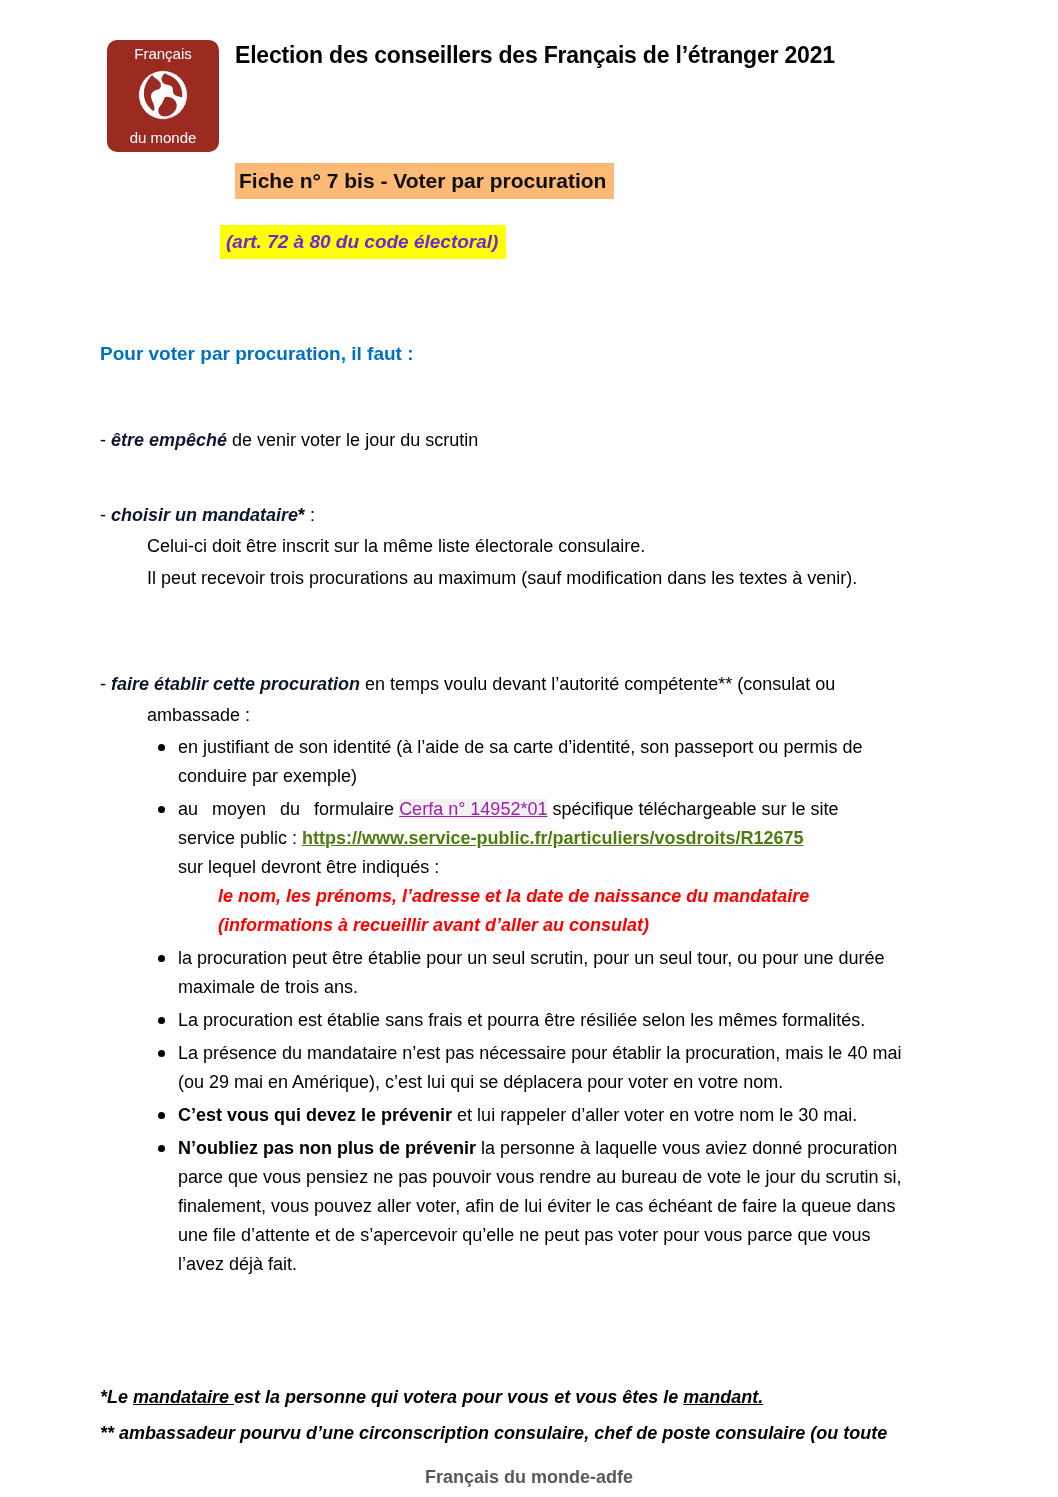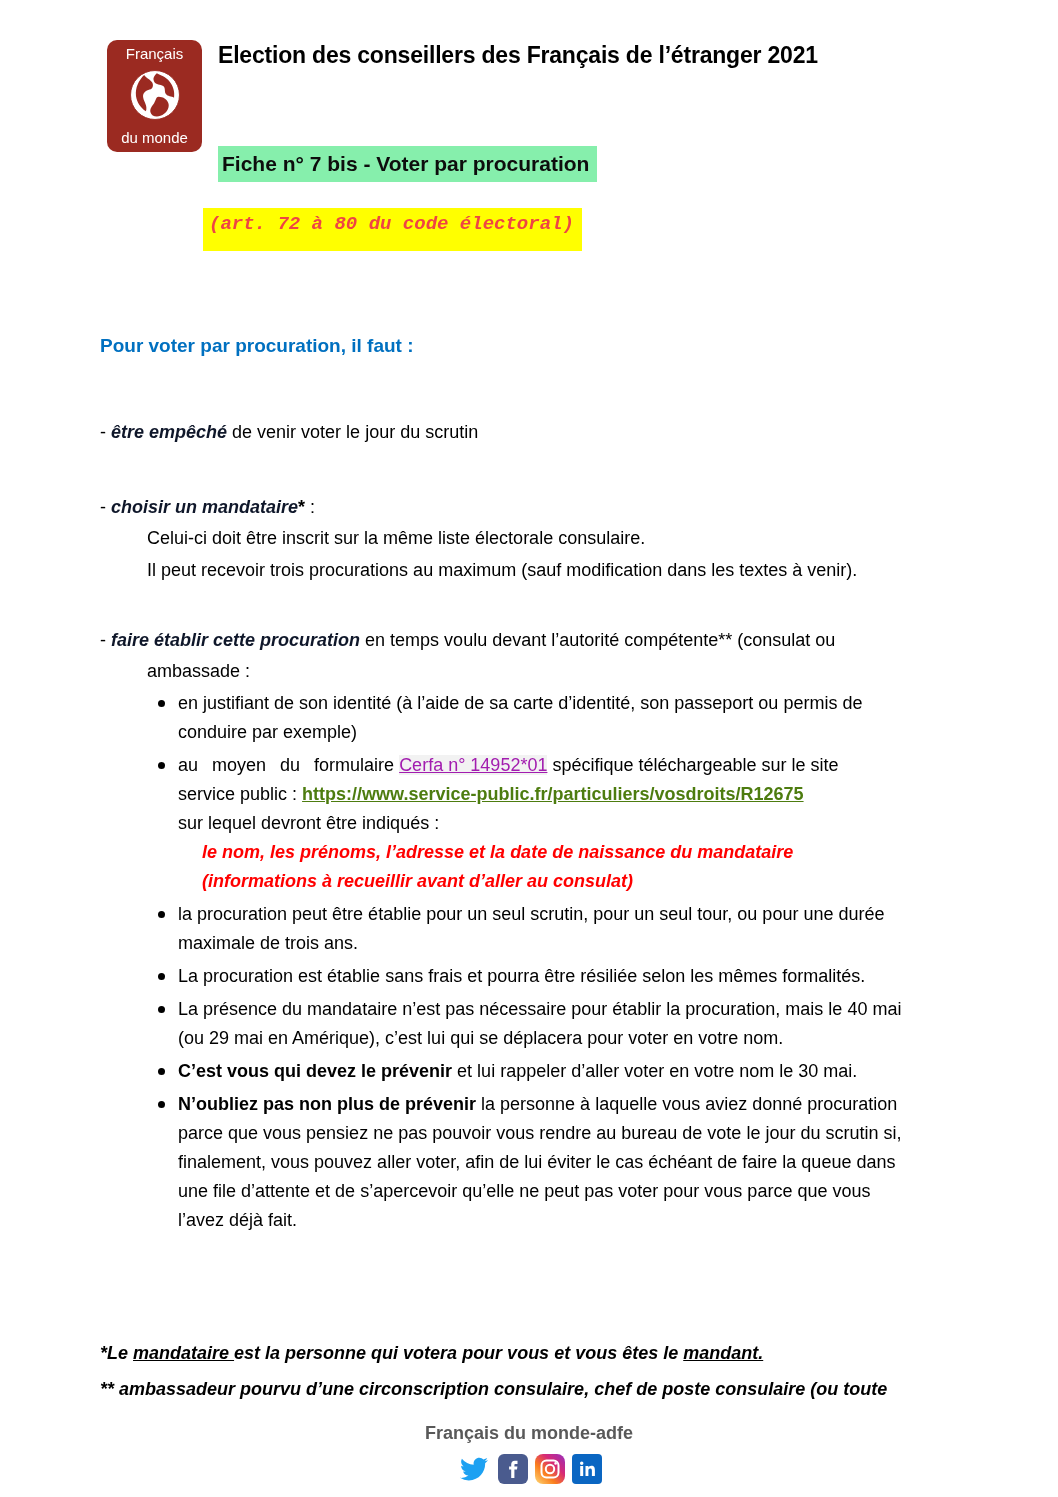--- a/index.html
+++ b/index.html
@@ -11,74 +11,73 @@
     background:#ffffff;
     overflow:hidden;
     font-family:"Liberation Sans", sans-serif;
     color:#000;
     font-size:18px;
     line-height:29px;
   }
   
   .header{display:flex;align-items:flex-start;padding-left:107px;}
   .logo{
-    width:95px;height:112px;
+    width:112px;height:112px;
     background:#9b2a21;
     border-radius:10px;
     color:#fff;
     display:flex;flex-direction:column;align-items:center;justify-content:space-between;
     padding:6px 0;box-sizing:border-box;
     font-size:15px;line-height:16px;
     flex:0 0 auto;
   }
   .header-text{padding-left:16px;}
   h1.doc-title{
     margin:0;font-size:23px;line-height:30px;font-weight:bold;color:#000;
     letter-spacing:-0.2px;
   }
   .fiche-title{
     display:inline-block;
-    margin-top:47px;
-    background:#86efac;
+    margin-top:64px;
+    background:#fdba74;
     font-size:21px;font-weight:bold;color:#0d0d0d;
     padding:3px 8px 4px 4px;
   }
   .art-ref{
     display:inline-block;
     margin-top:26px;margin-left:-15px;
     background:#ffff00;
     font-style:italic;font-weight:bold;
-    font-size:19px;color:#ef4444;
-    padding:2px 8px 12px 6px;
-    font-family:Liberation Mono, monospace;
+    font-size:19px;color:#6d28d9;
+    padding:2px 8px 3px 6px;
   }
   
   .main{margin:0 100px 0 100px;}
   .blue-heading{
     margin:80px 0 0 0;
     color:#0070c0;font-weight:bold;font-size:19px;
   }
   .req{margin:0;}
   .req-1{margin-top:58px;}
   .req-2{margin-top:46px;}
-  .req-3{margin-top:40px;}
+  .req-3{margin-top:76px;}
   .req .em{color:#0f172a;font-weight:bold;font-style:italic;}
   .req .star{font-weight:bold;}
   .sub-line{margin-left:47px;line-height:32px;}
   
   ul.bullets{list-style:none;margin:2px 0 0 0;padding:0 0 0 56px;width:760px;}
   ul.bullets>li{position:relative;padding-left:22px;margin-bottom:4px;}
   ul.bullets>li::before{
     content:"";position:absolute;left:2px;top:11px;
     width:7px;height:7px;border-radius:50%;background:#000;
   }
   .wide-words{word-spacing:9px;}
   a.cerfa-link{color:#a21caf;background:#f2f2f2;text-decoration:underline;}
   a.url-link{color:#4d7c0f;font-weight:bold;text-decoration:underline;}
-  .red-line{color:#ff0000;font-weight:bold;font-style:italic;margin-left:24px;}
+  .red-line{color:#ff0000;font-weight:bold;font-style:italic;margin-left:40px;}
   .b{font-weight:bold;}
   
   .footnotes{margin:100px 100px 0 100px;font-size:18px;line-height:36px;font-style:italic;}
   .fn-1{font-weight:600;}
   .fn-2{font-weight:bold;}
   .fn-u{text-decoration:underline;}
   
   .footer{margin-top:12px;text-align:center;}
   .footer-org{color:#595959;font-weight:bold;font-size:18px;margin:1px;}
   .social-row{margin-top:4px;display:flex;justify-content:center;align-items:center;gap:7px;height:34px;}

